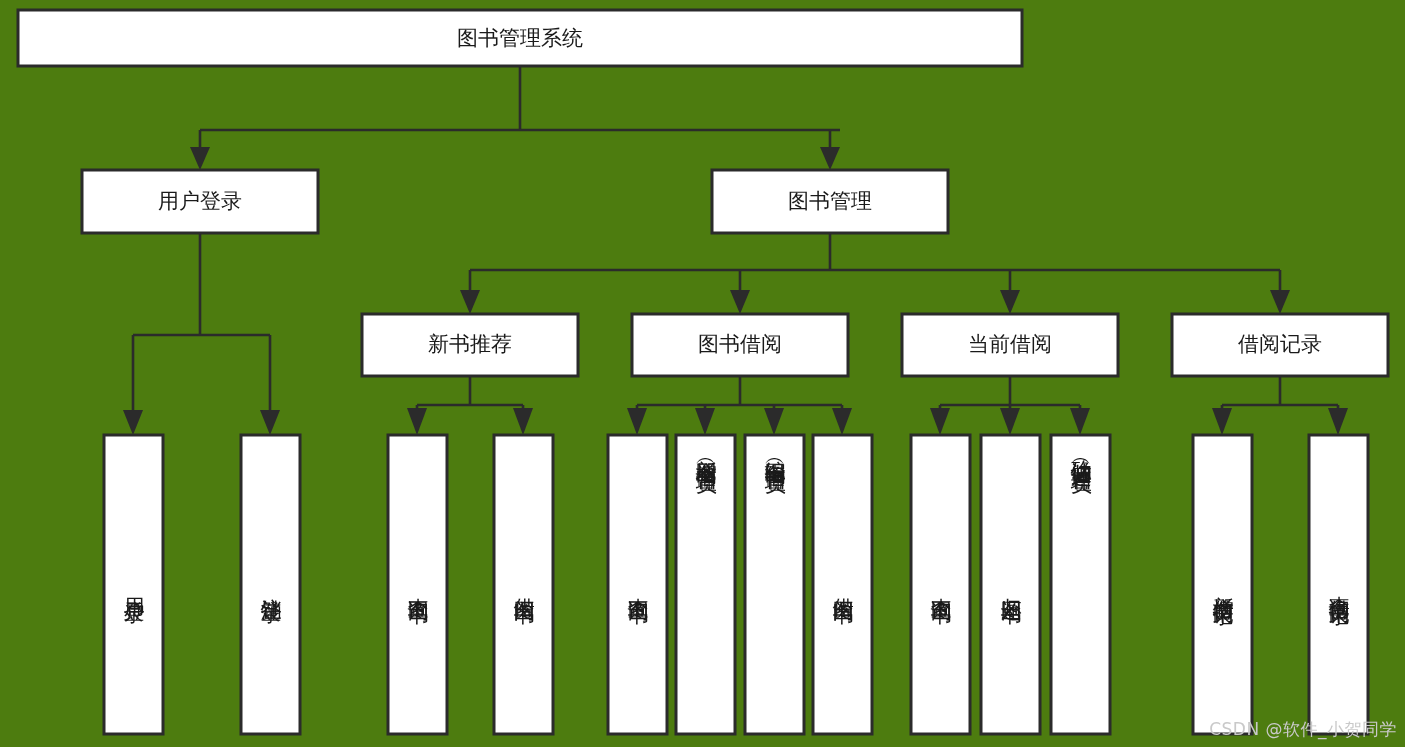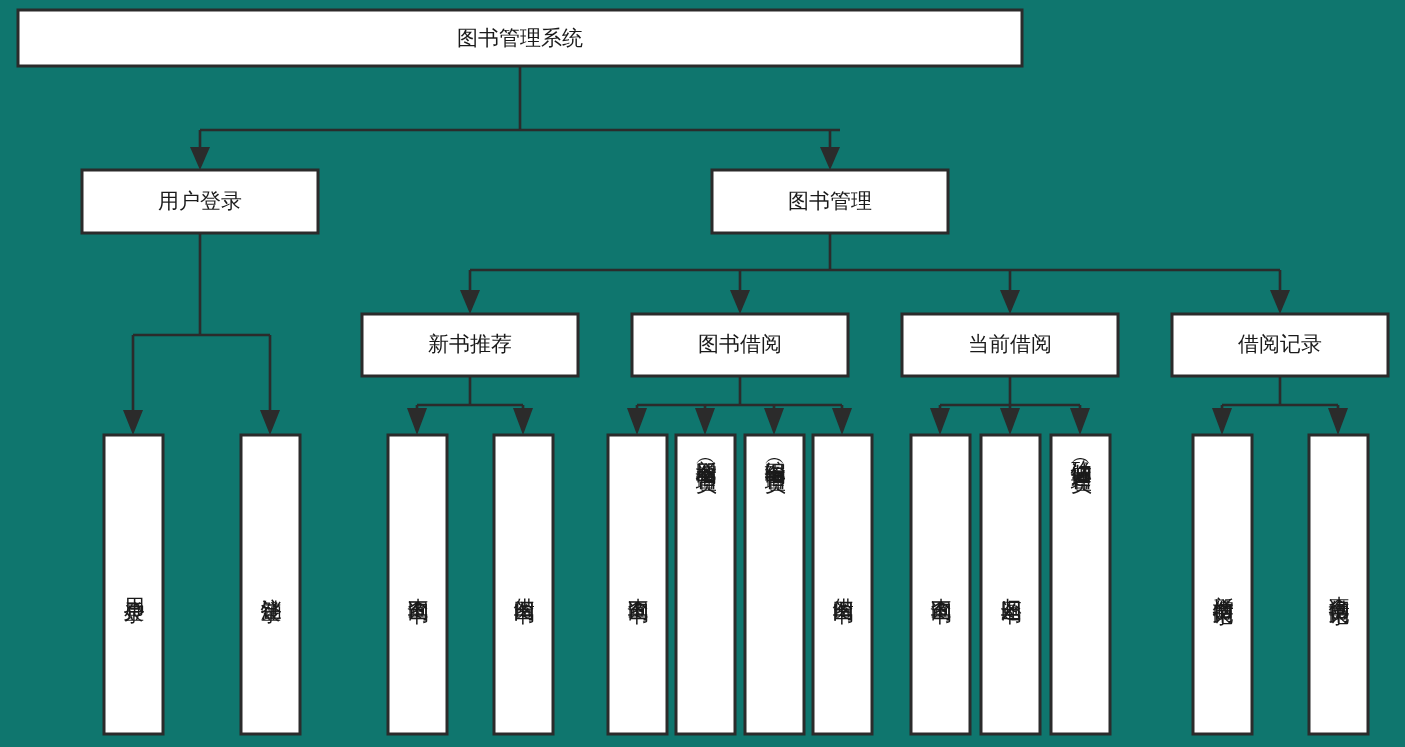--- a/index.html
+++ b/index.html
@@ -10,21 +10,21 @@
   body {
     width: 1405px;
     height: 747px;
     font-family: "DejaVu Sans", "Liberation Sans", sans-serif;
     overflow: hidden;
   }
   #diagram-root {
     position: relative;
     width: 1405px;
     height: 747px;
-    background: #0f766e;
+    background: #4d7c0f;
   }
   svg#flow {
     position: absolute;
     left: 0;
     top: 0;
     width: 1405px;
     height: 747px;
     display: block;
   }
   .node-box {
@@ -238,13 +238,14 @@
     <span class="leaf-label">确认归还（管理员）</span>
   </div>
 
   <div class="leaf-label-wrap" style="left:1193px;top:435px;width:59px;height:299px;">
     <span class="leaf-label">新增借阅记录</span>
   </div>
   <div class="leaf-label-wrap" style="left:1309px;top:435px;width:59px;height:299px;">
     <span class="leaf-label">查询借阅记录</span>
   </div>
 
+  <div class="watermark">CSDN @软件_小贺同学</div>
 </div>
 
 </body></html>

